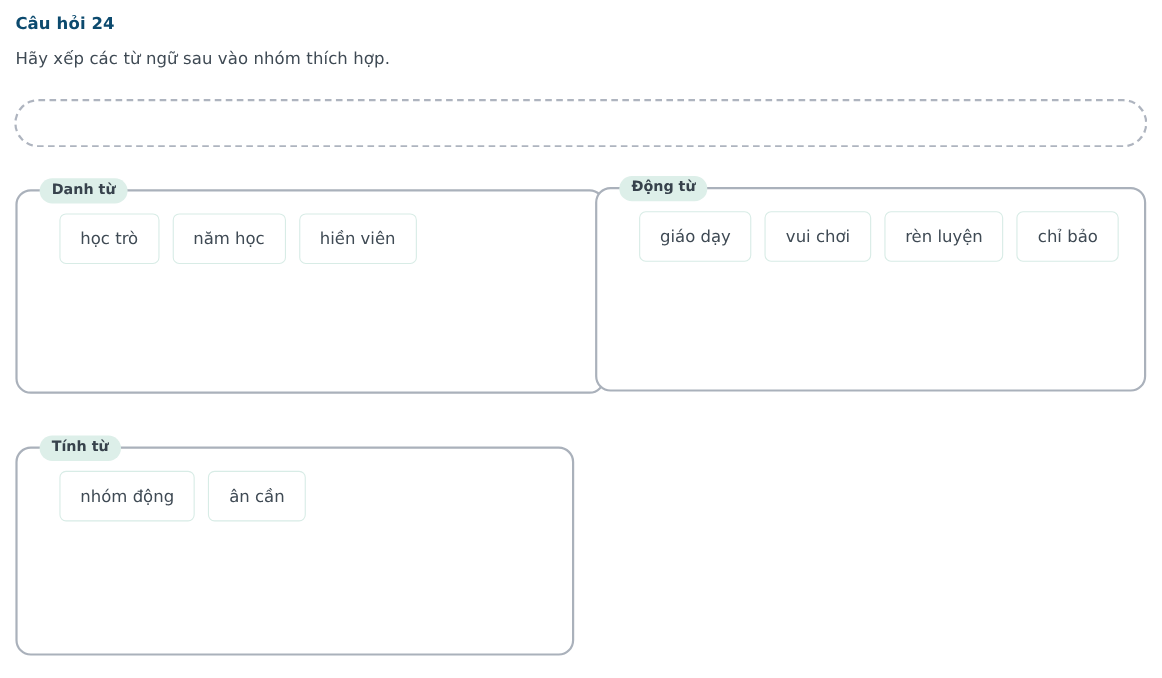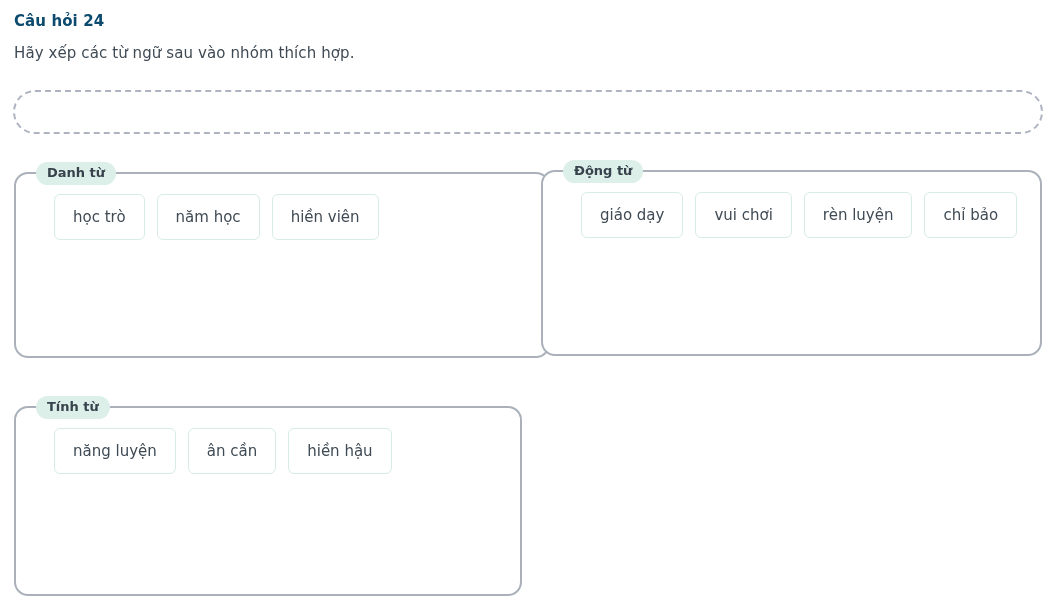--- a/index.html
+++ b/index.html
@@ -151,19 +151,18 @@
       <div class="chip">giáo dạy</div>
       <div class="chip">vui chơi</div>
       <div class="chip">rèn luyện</div>
       <div class="chip">chỉ bảo</div>
     </div>
   </div>
 
   <div class="group group-adjectives">
     <div class="group-legend">Tính từ</div>
     <div class="chip-row">
-      <div class="chip">năng luyện</div>
+      <div class="chip">nhóm động</div>
       <div class="chip">ân cần</div>
-      <div class="chip">hiền hậu</div>
     </div>
   </div>
 
 </div>
 
 </body></html>

